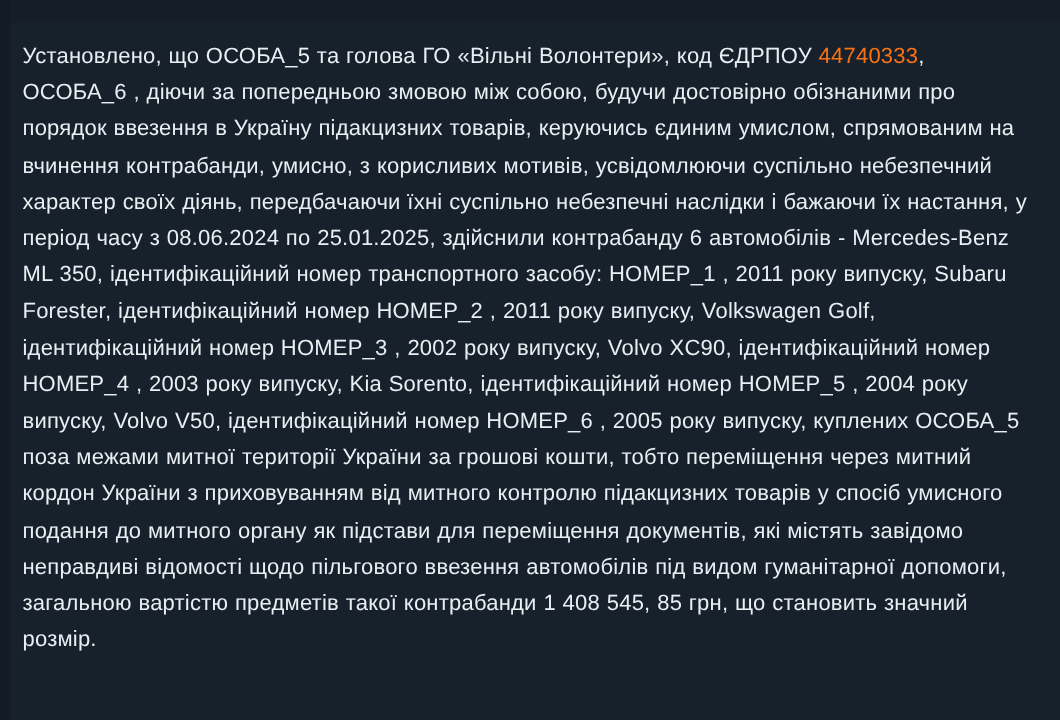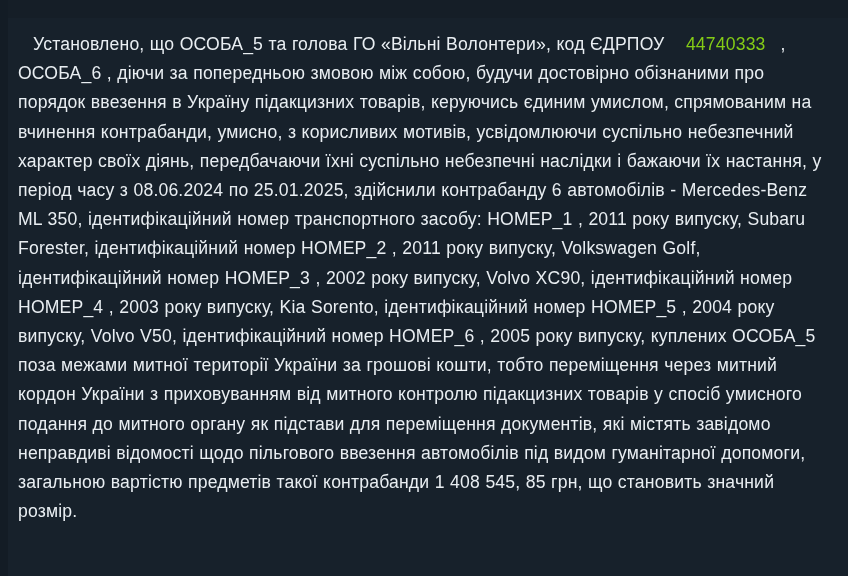--- a/index.html
+++ b/index.html
@@ -45,28 +45,26 @@
     padding: 12px 14px 10px 10px;
     color: #e9eef2;
     font-size: 17.6px;
     line-height: 29.2px;
     letter-spacing: 0.01em;
     word-spacing: 0.02em;
     text-align: left;
     white-space: normal;
   }
   .message .link {
-    color: #84cc16;
+    color: #f97316;
     text-decoration: none;
     cursor: pointer;
-    margin-left: 16px;
   }
   .msg-text {
     display: inline;
-    margin-left: 15px;
   }
 </style>
 </head>
 <body>
 
 <div class="screen">
 
   <div class="top-strip"></div>
   <div class="left-rail"></div>
 

